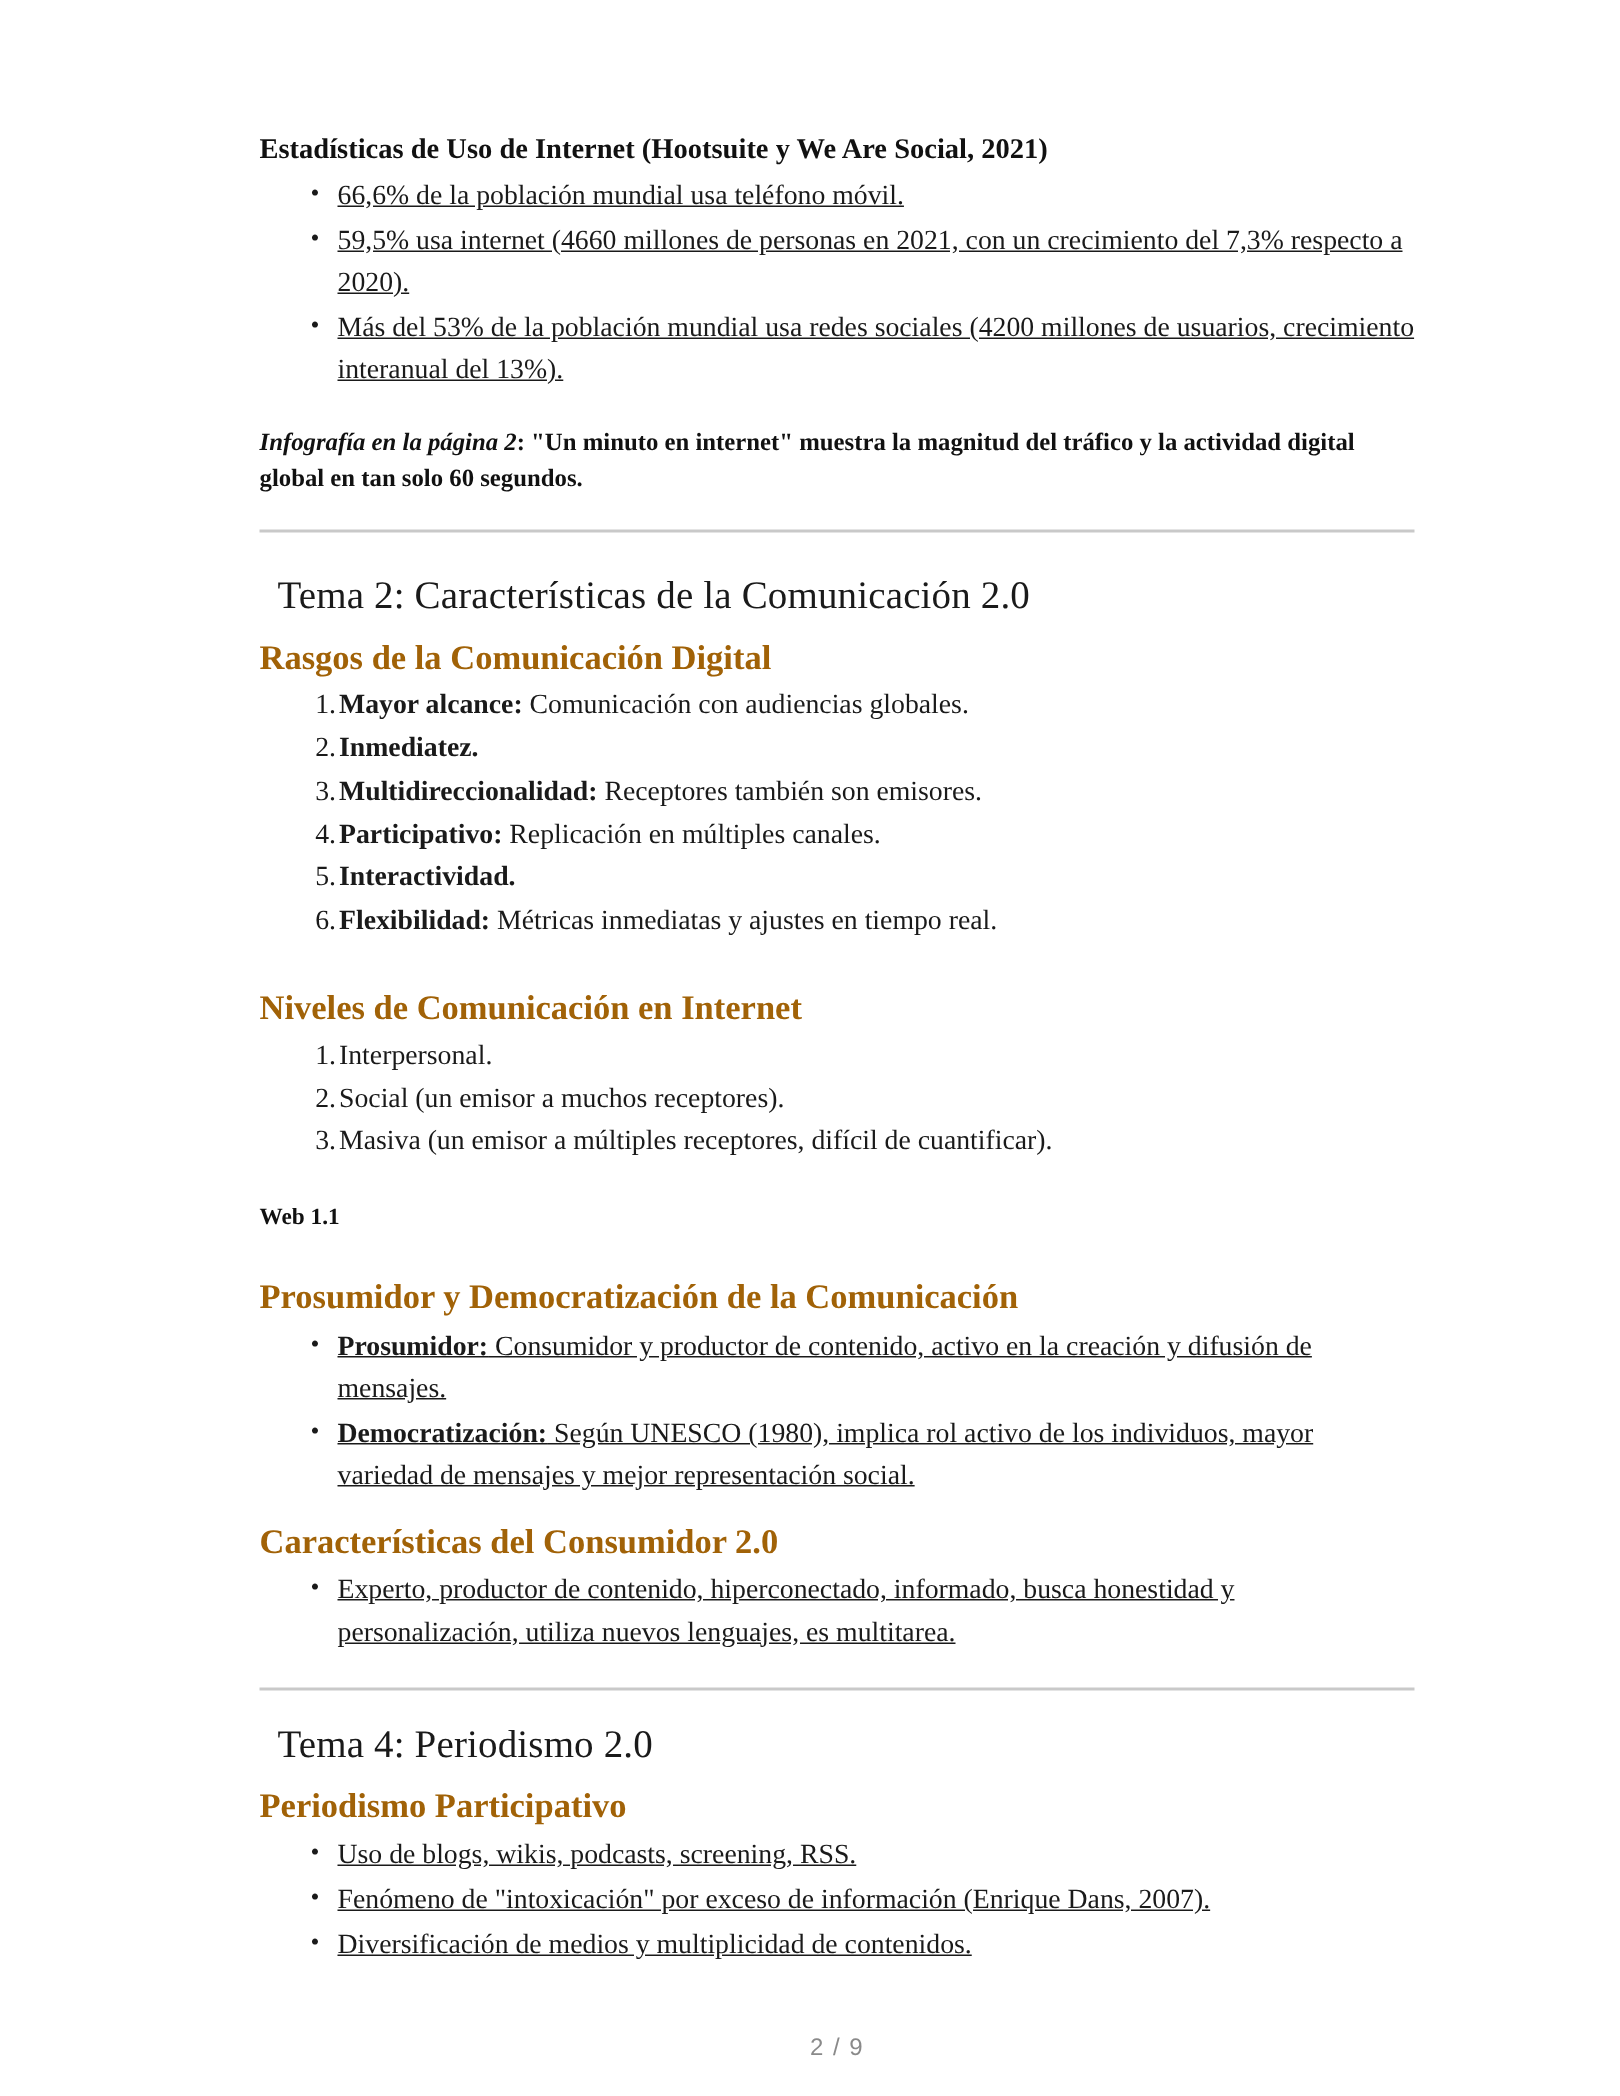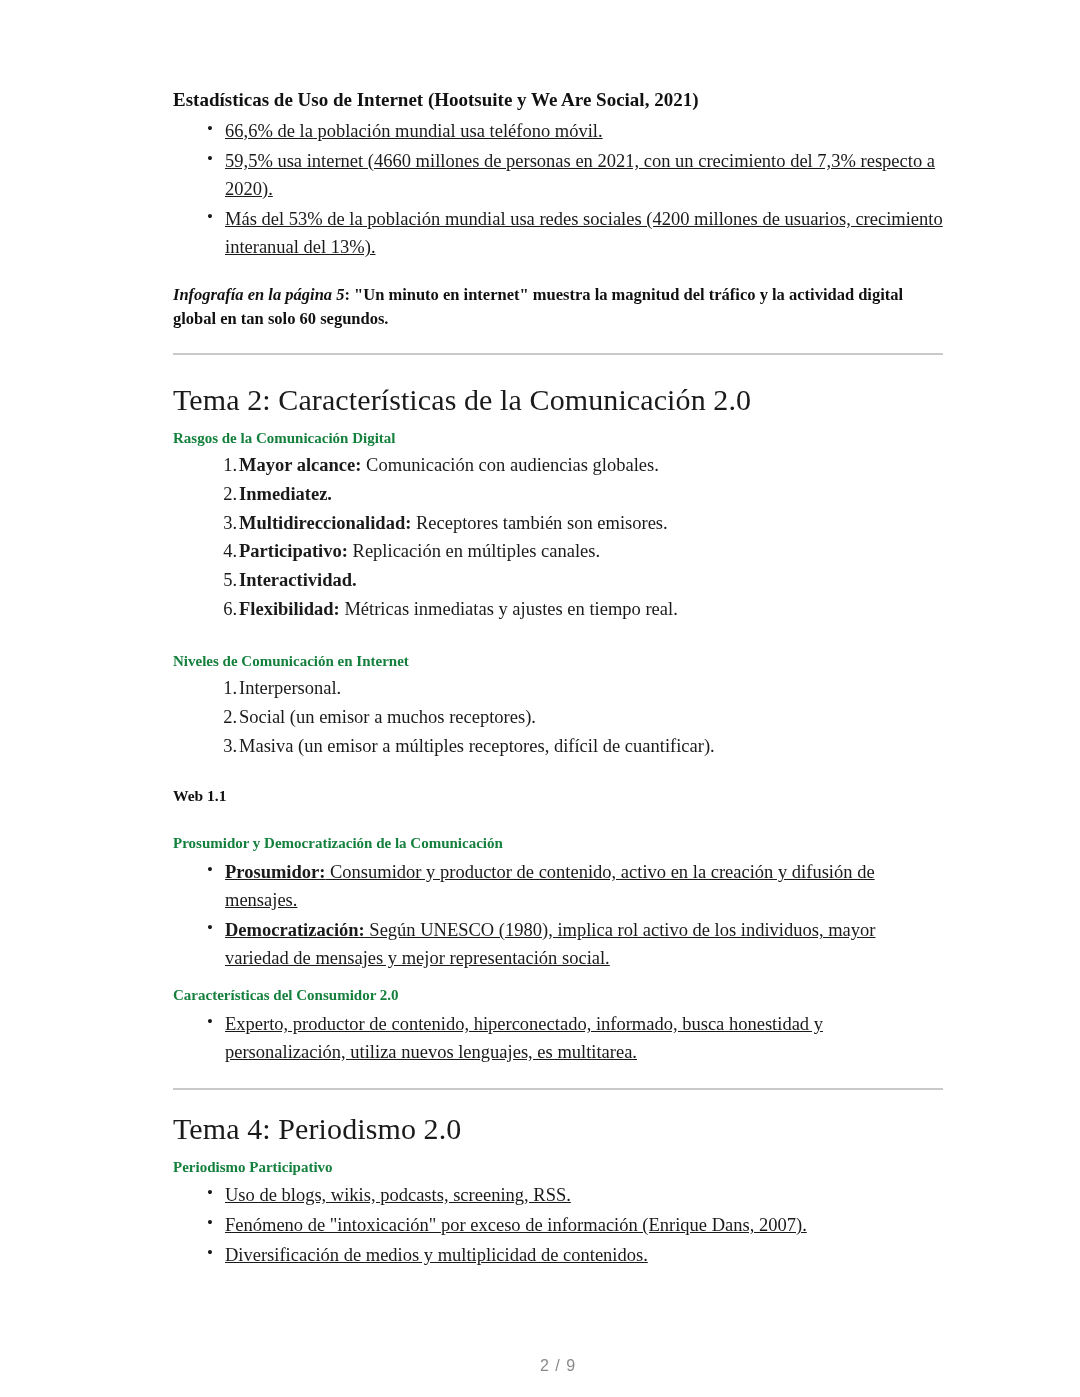--- a/index.html
+++ b/index.html
@@ -21,33 +21,33 @@
     width: 1080px;
     height: 1397px;
     box-sizing: border-box;
     padding: 88px 155px 0 155px;
   }
   .content { width: 770px; }
 
   
   h2.section-title {
     font-family: "Liberation Serif", "DejaVu Serif", serif;
-    font-size: 30px;
+    font-size: 26px;
     font-weight: 400;
     letter-spacing: 0.1px;
-    margin: 26px 0 10px 0;
+    margin: 26px 0 10px 12px;
     line-height: 1.25;
     color: #1a1a1a;
   }
   h3.sub-title {
-    font-size: 15px;
+    font-size: 23px;
     font-weight: 700;
     margin: 0 0 4px 0;
     line-height: 1.3;
-    color: #15803d;
+    color: #a16207;
   }
   h3.sub-title.spaced { margin-top: 28px; }
   h4.minor-title {
     font-size: 15.5px;
     font-weight: 700;
     margin: 26px 0 4px 0;
     line-height: 1.3;
     color: #111111;
   }
   h4.doc-title {
@@ -83,21 +83,21 @@
   ol.numbers {
     margin: 0;
     padding: 0 0 0 53px;
     list-style: none;
     counter-reset: li;
   }
   ol.numbers > li {
     position: relative;
     font-size: 18.5px;
     line-height: 1.5;
-    margin: 0 0 1px 13px;
+    margin: 0 0 1px 0;
     counter-increment: li;
   }
   ol.numbers > li::before {
     content: counter(li) ".";
     position: absolute;
     left: -22px;
     top: 0;
     width: 20px;
     text-align: right;
     font-size: 18.5px;
@@ -147,21 +147,21 @@
 <div class="page">
   <div class="content">
 
     <div class="block">
       <h4 class="doc-title">Estadísticas de Uso de Internet (Hootsuite y We Are Social, 2021)</h4>
       <ul class="bullets">
         <li>66,6% de la población mundial usa teléfono móvil.</li>
         <li>59,5% usa internet (4660 millones de personas en 2021, con un crecimiento del 7,3% respecto a 2020).</li>
         <li>Más del 53% de la población mundial usa redes sociales (4200 millones de usuarios, crecimiento interanual del 13%).</li>
       </ul>
-      <p class="note"><span class="ital">Infografía en la página 5</span><span>: "Un minuto en internet" muestra la magnitud del tráfico y la actividad digital global en tan solo 60 segundos.</span></p>
+      <p class="note"><span class="ital">Infografía en la página 2</span><span>: "Un minuto en internet" muestra la magnitud del tráfico y la actividad digital global en tan solo 60 segundos.</span></p>
     </div>
 
     <hr class="divider">
 
     <h2 class="section-title">Tema 2: Características de la Comunicación 2.0</h2>
 
     <h3 class="sub-title">Rasgos de la Comunicación Digital</h3>
     <ol class="numbers">
       <li><span class="lead">Mayor alcance:</span><span> Comunicación con audiencias globales.</span></li>
       <li><span class="lead">Inmediatez.</span><span></span></li>

